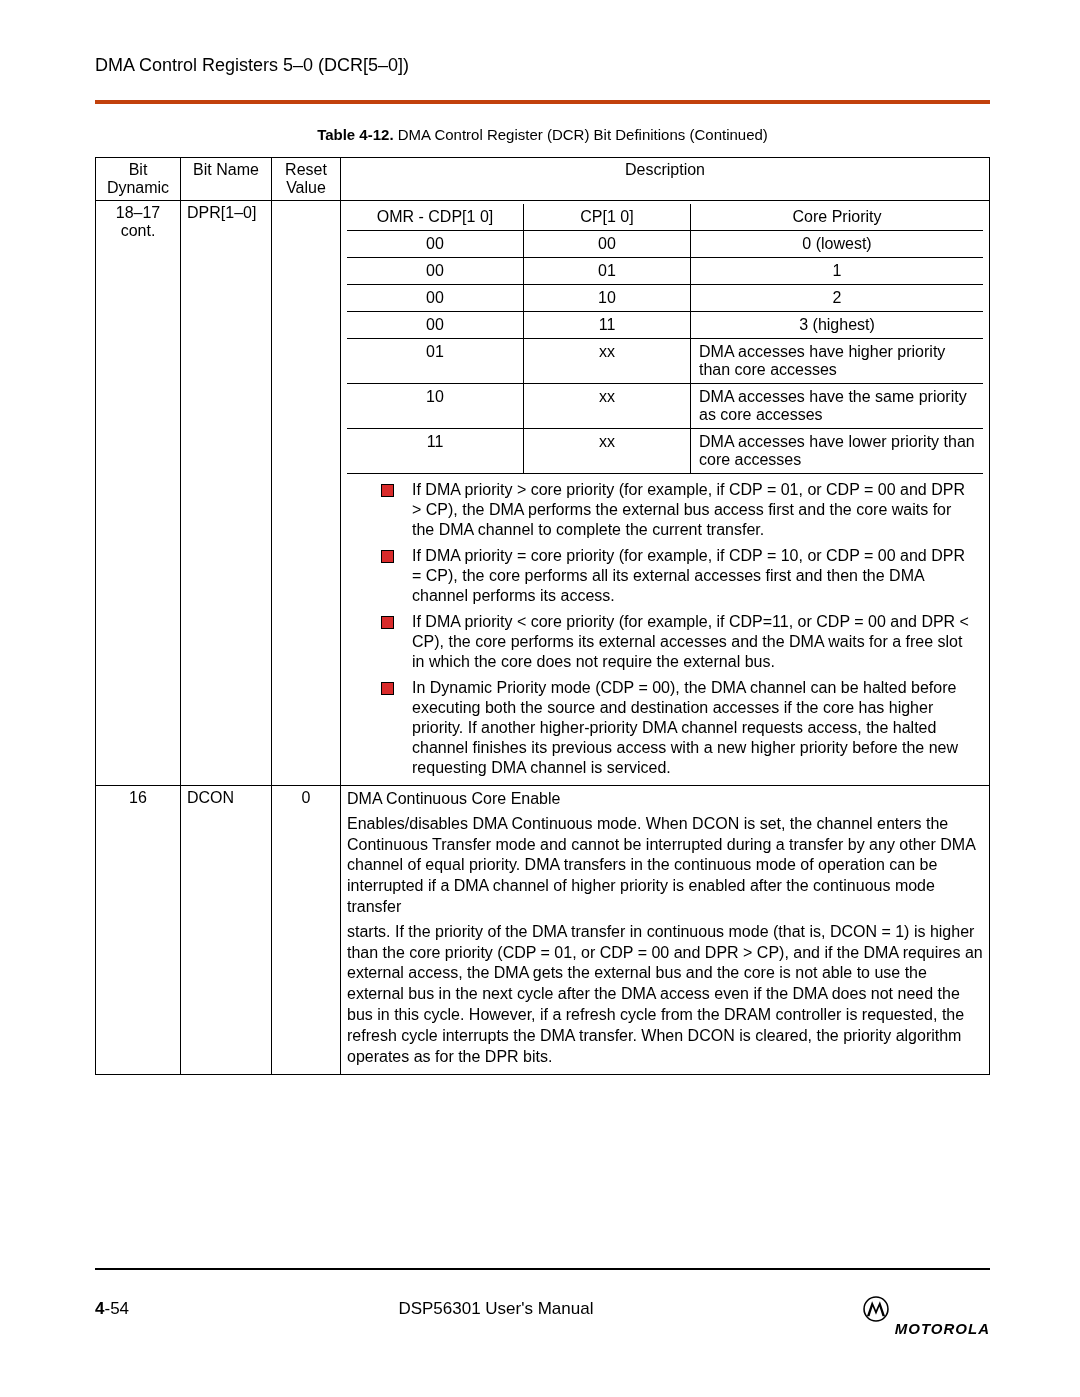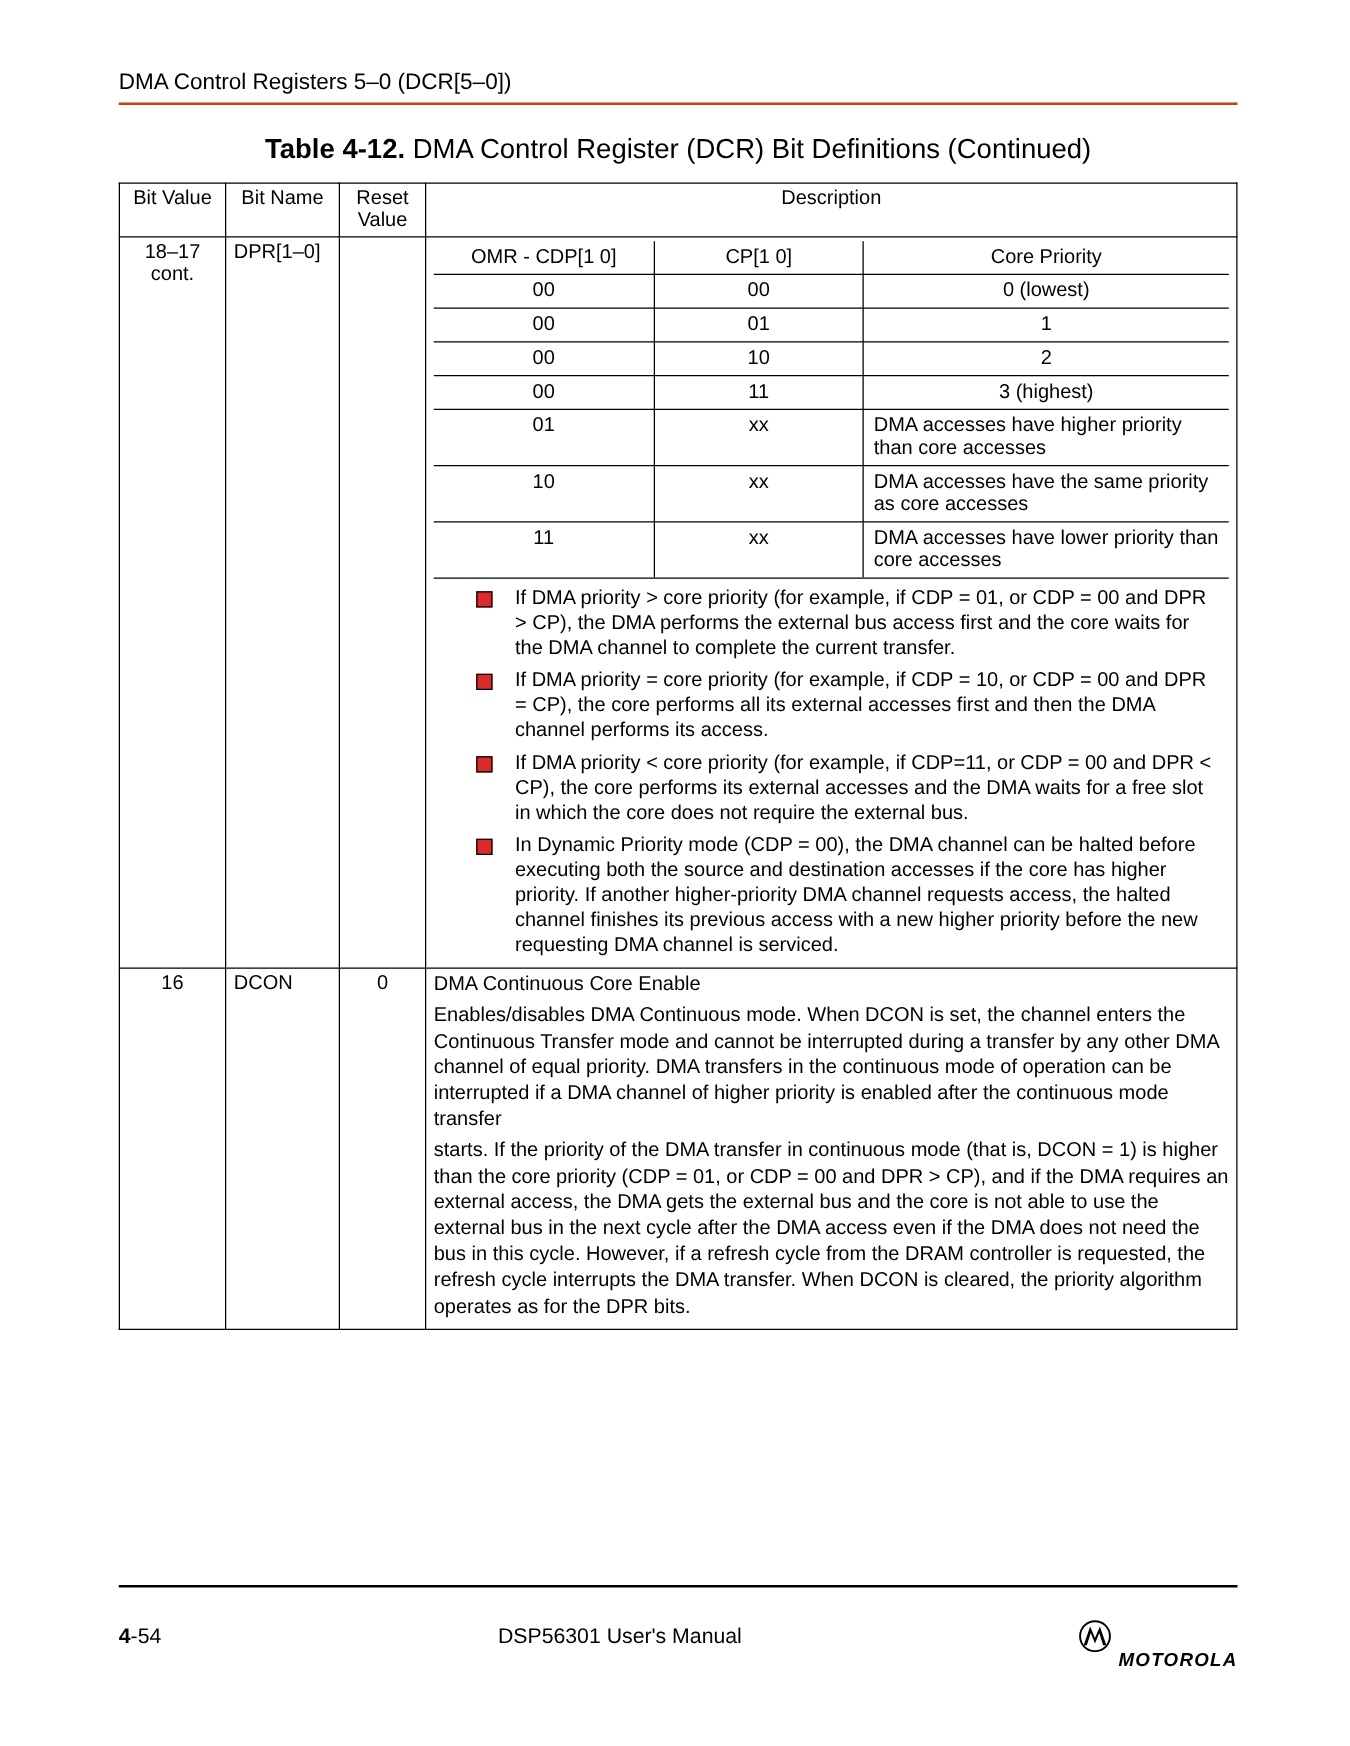--- a/index.html
+++ b/index.html
@@ -11,30 +11,30 @@
     width: 1080px;
   }
   .page {
     width: 1080px;
     height: 1397px;
     position: relative;
     box-sizing: border-box;
     padding: 55px 90px 0 95px;
   }
   .header-section {
-    border-bottom: 2px solid #c2410c;
-    padding-bottom: 6px;
+    border-bottom: 4px solid #c2410c;
+    padding-bottom: 24px;
     margin-bottom: 22px;
   }
   .header-title {
     font-size: 18px;
   }
   .table-caption {
     text-align: center;
-    font-size: 22px;
+    font-size: 15px;
     margin-bottom: 14px;
   }
   .table-caption .bold {
     font-weight: bold;
   }
   table.main {
     border-collapse: collapse;
     width: 100%;
     font-size: 16px;
   }
@@ -142,21 +142,21 @@
     <span class="header-title">DMA Control Registers 5–0 (DCR[5–0])</span>
   </div>
 
   <div class="table-caption">
     <span class="bold">Table 4-12.</span><span> DMA Control Register (DCR) Bit Definitions (Continued)</span>
   </div>
 
   <table class="main">
     <tbody>
         <tr>
-      <th style="width:72px">Bit Value</th>
+      <th style="width:72px">Bit Dynamic</th>
       <th style="width:78px">Bit Name</th>
       <th style="width:56px">Reset Value</th>
       <th>Description</th>
     </tr>
 
     <tr>
       <td style="text-align:center">18–17 cont.</td>
       <td>DPR[1–0]</td>
       <td style="text-align:center"></td>
       <td class="desc-cell">

